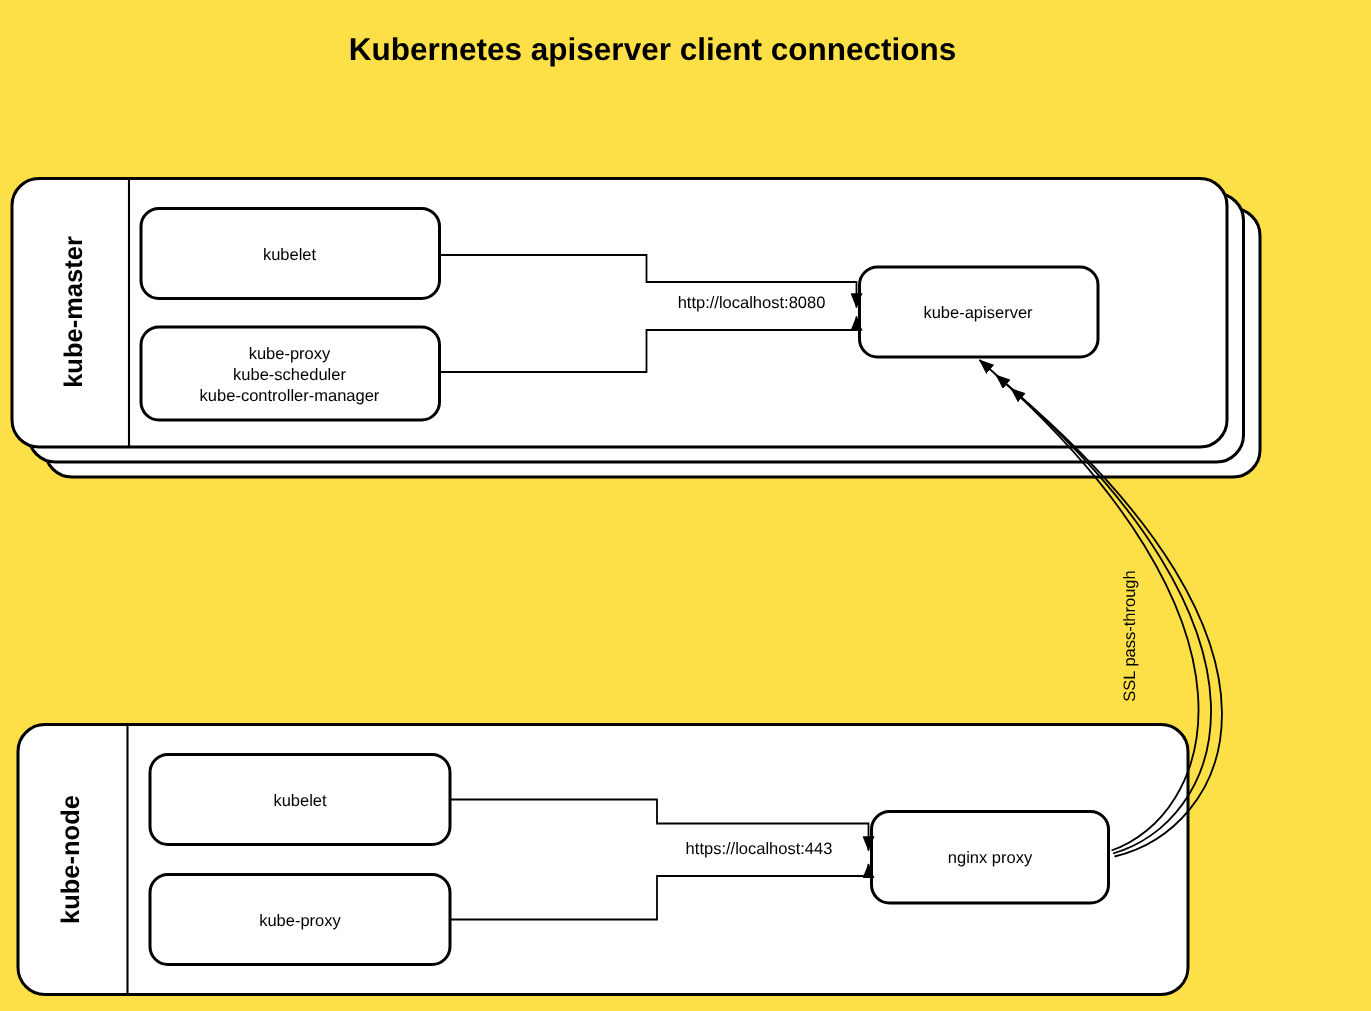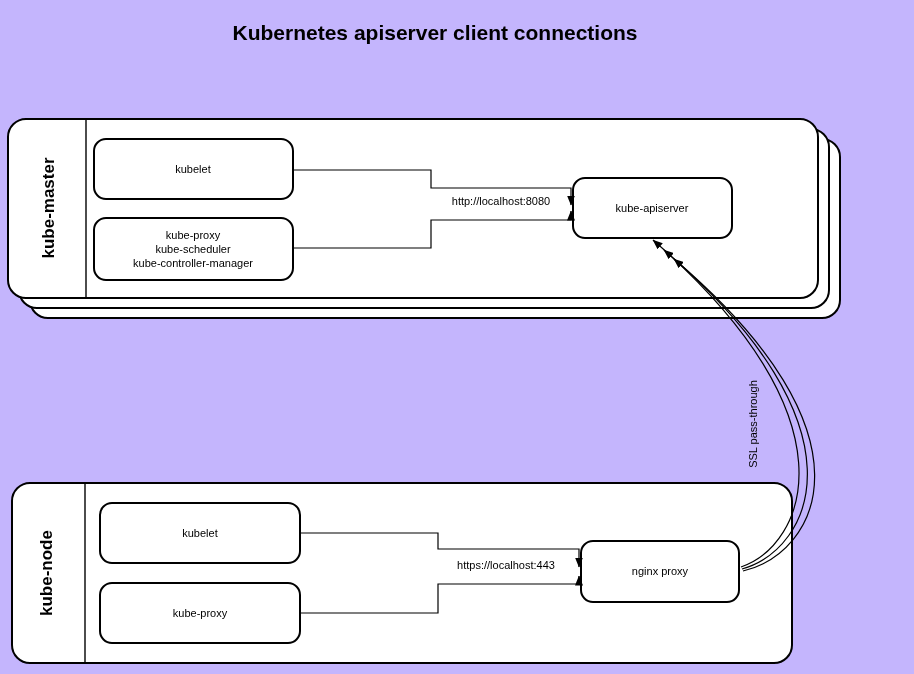--- a/index.html
+++ b/index.html
@@ -4,21 +4,21 @@
 <style>
   html, body {
     margin: 0;
     padding: 0;
     background: #ffffff;
   }
   .stage {
     position: relative;
     width: 914px;
     height: 674px;
-    background: #c4b5fd;
+    background: #fde047;
     overflow: hidden;
   }
   svg { display: block; }
   .cluster-box {
     fill: #ffffff;
     stroke: #000000;
     stroke-width: 2;
   }
   .node-box {
     fill: #ffffff;

